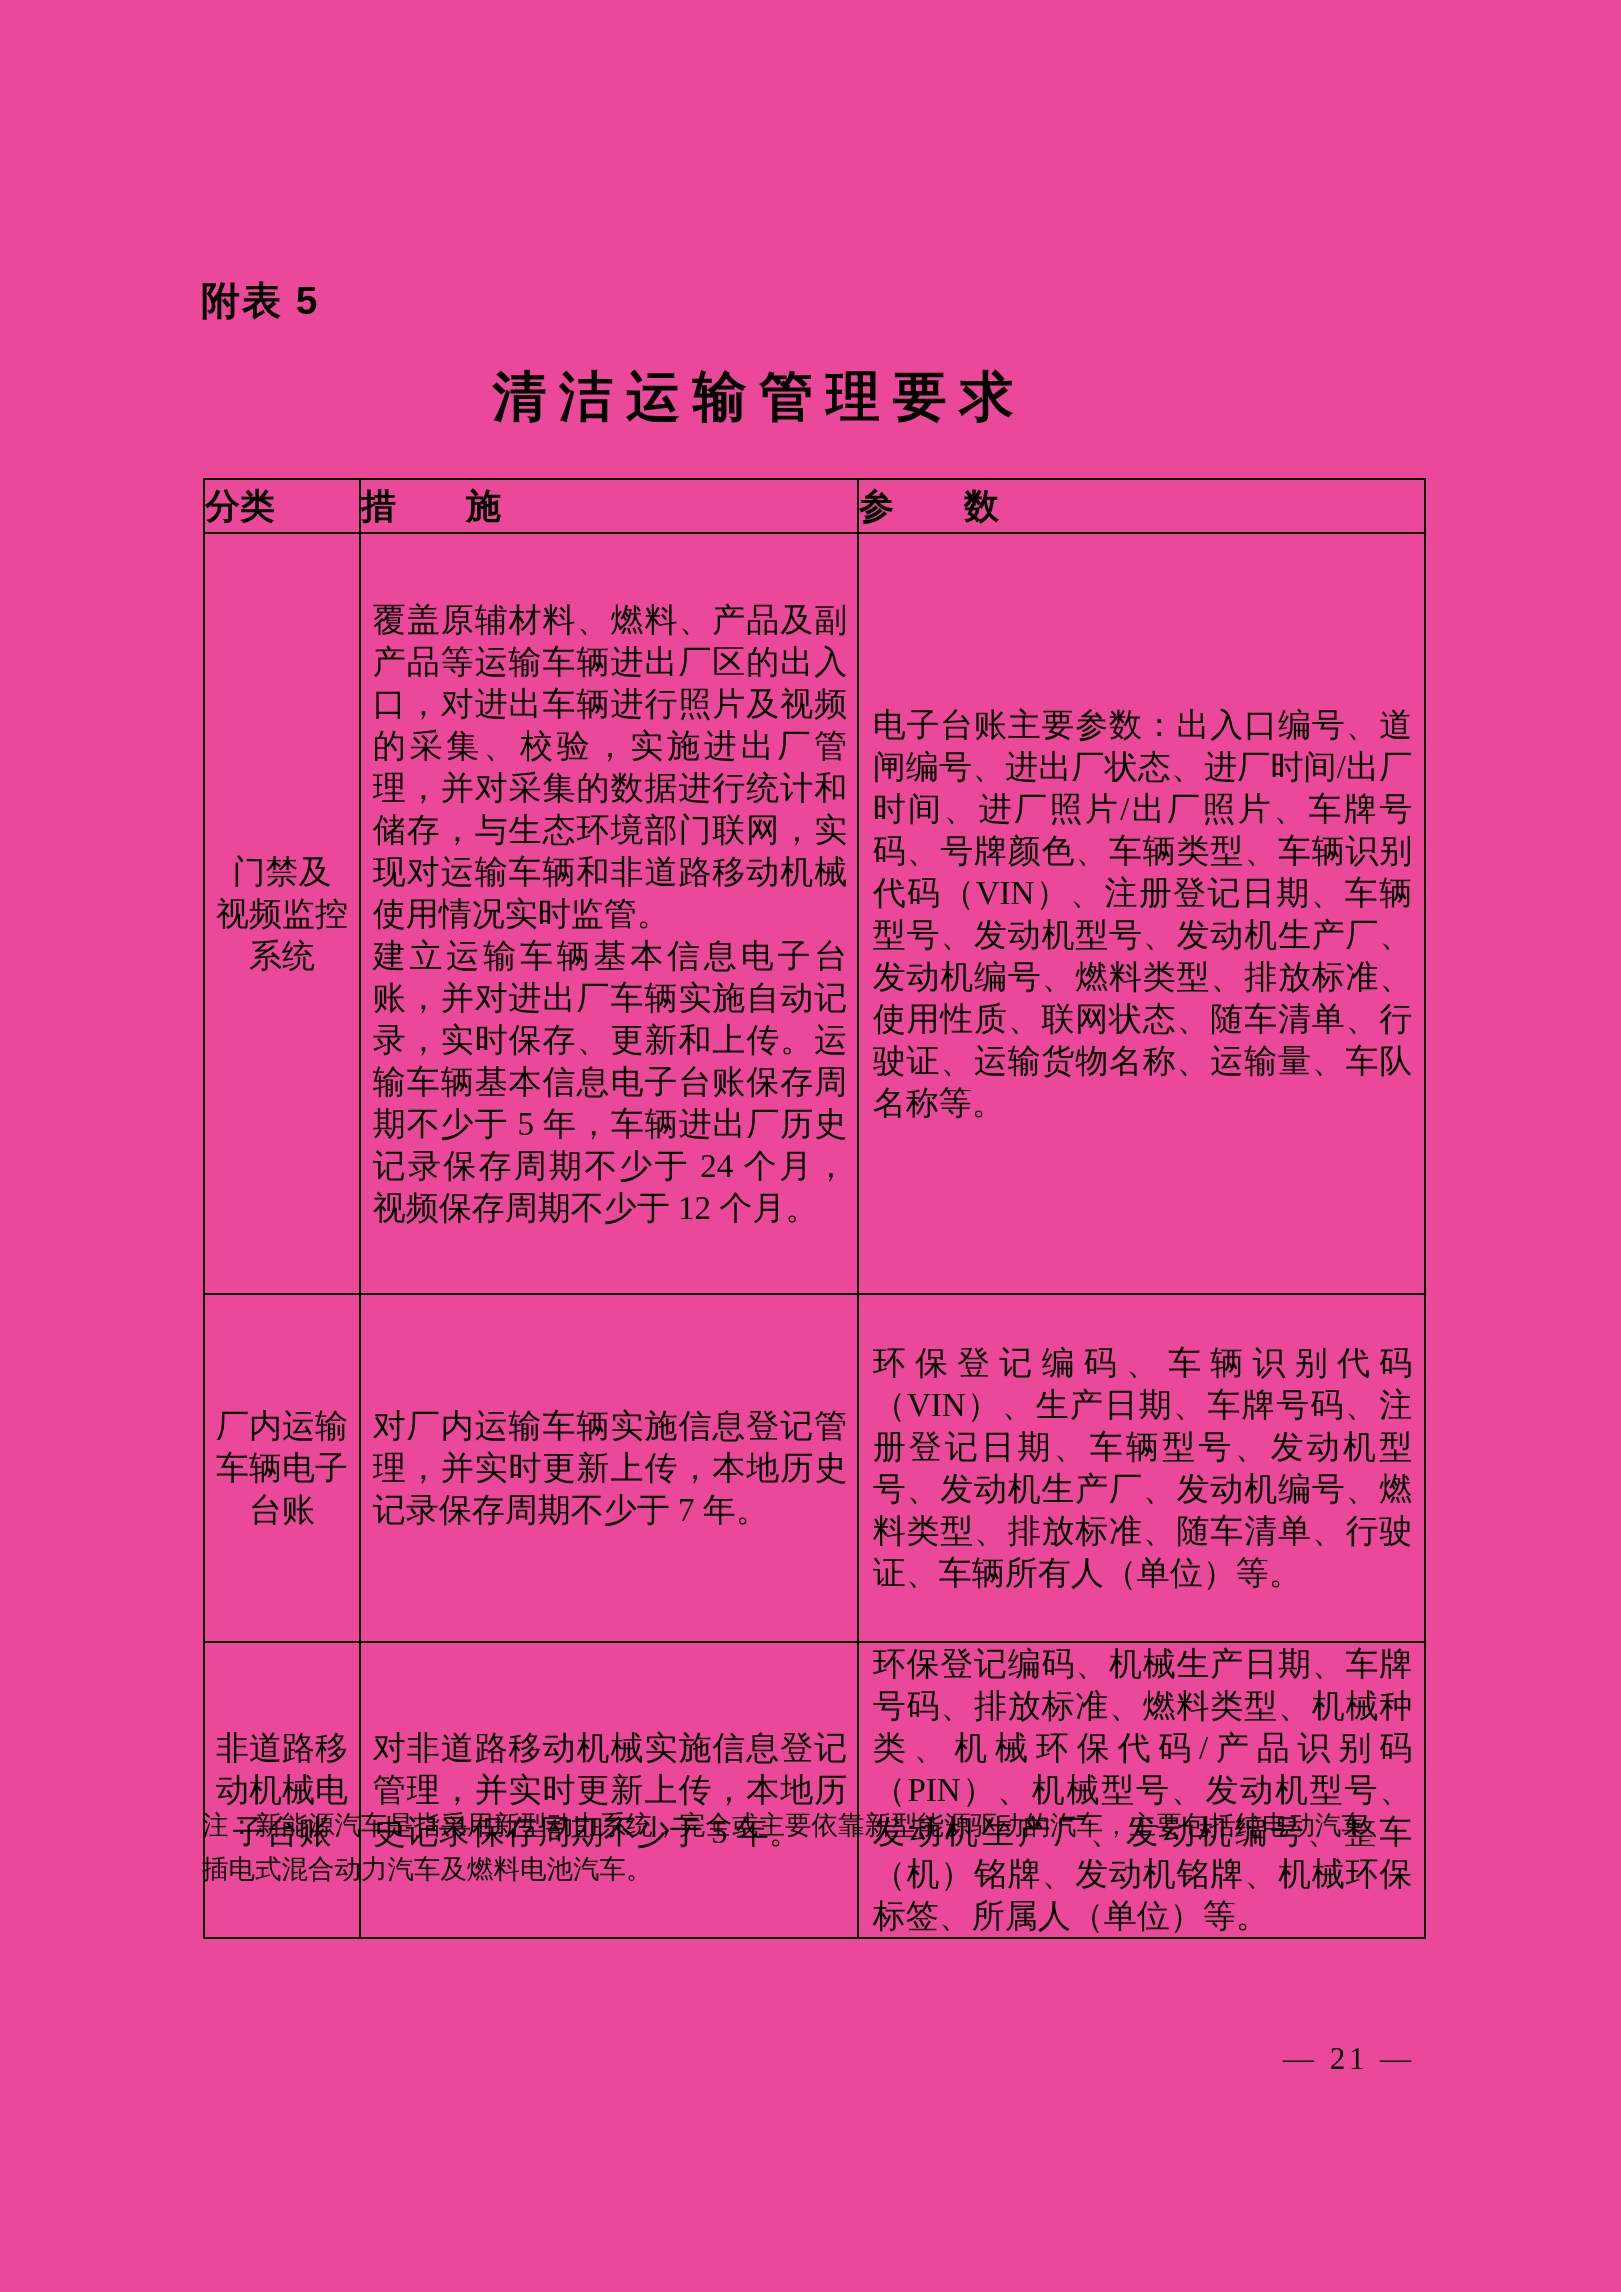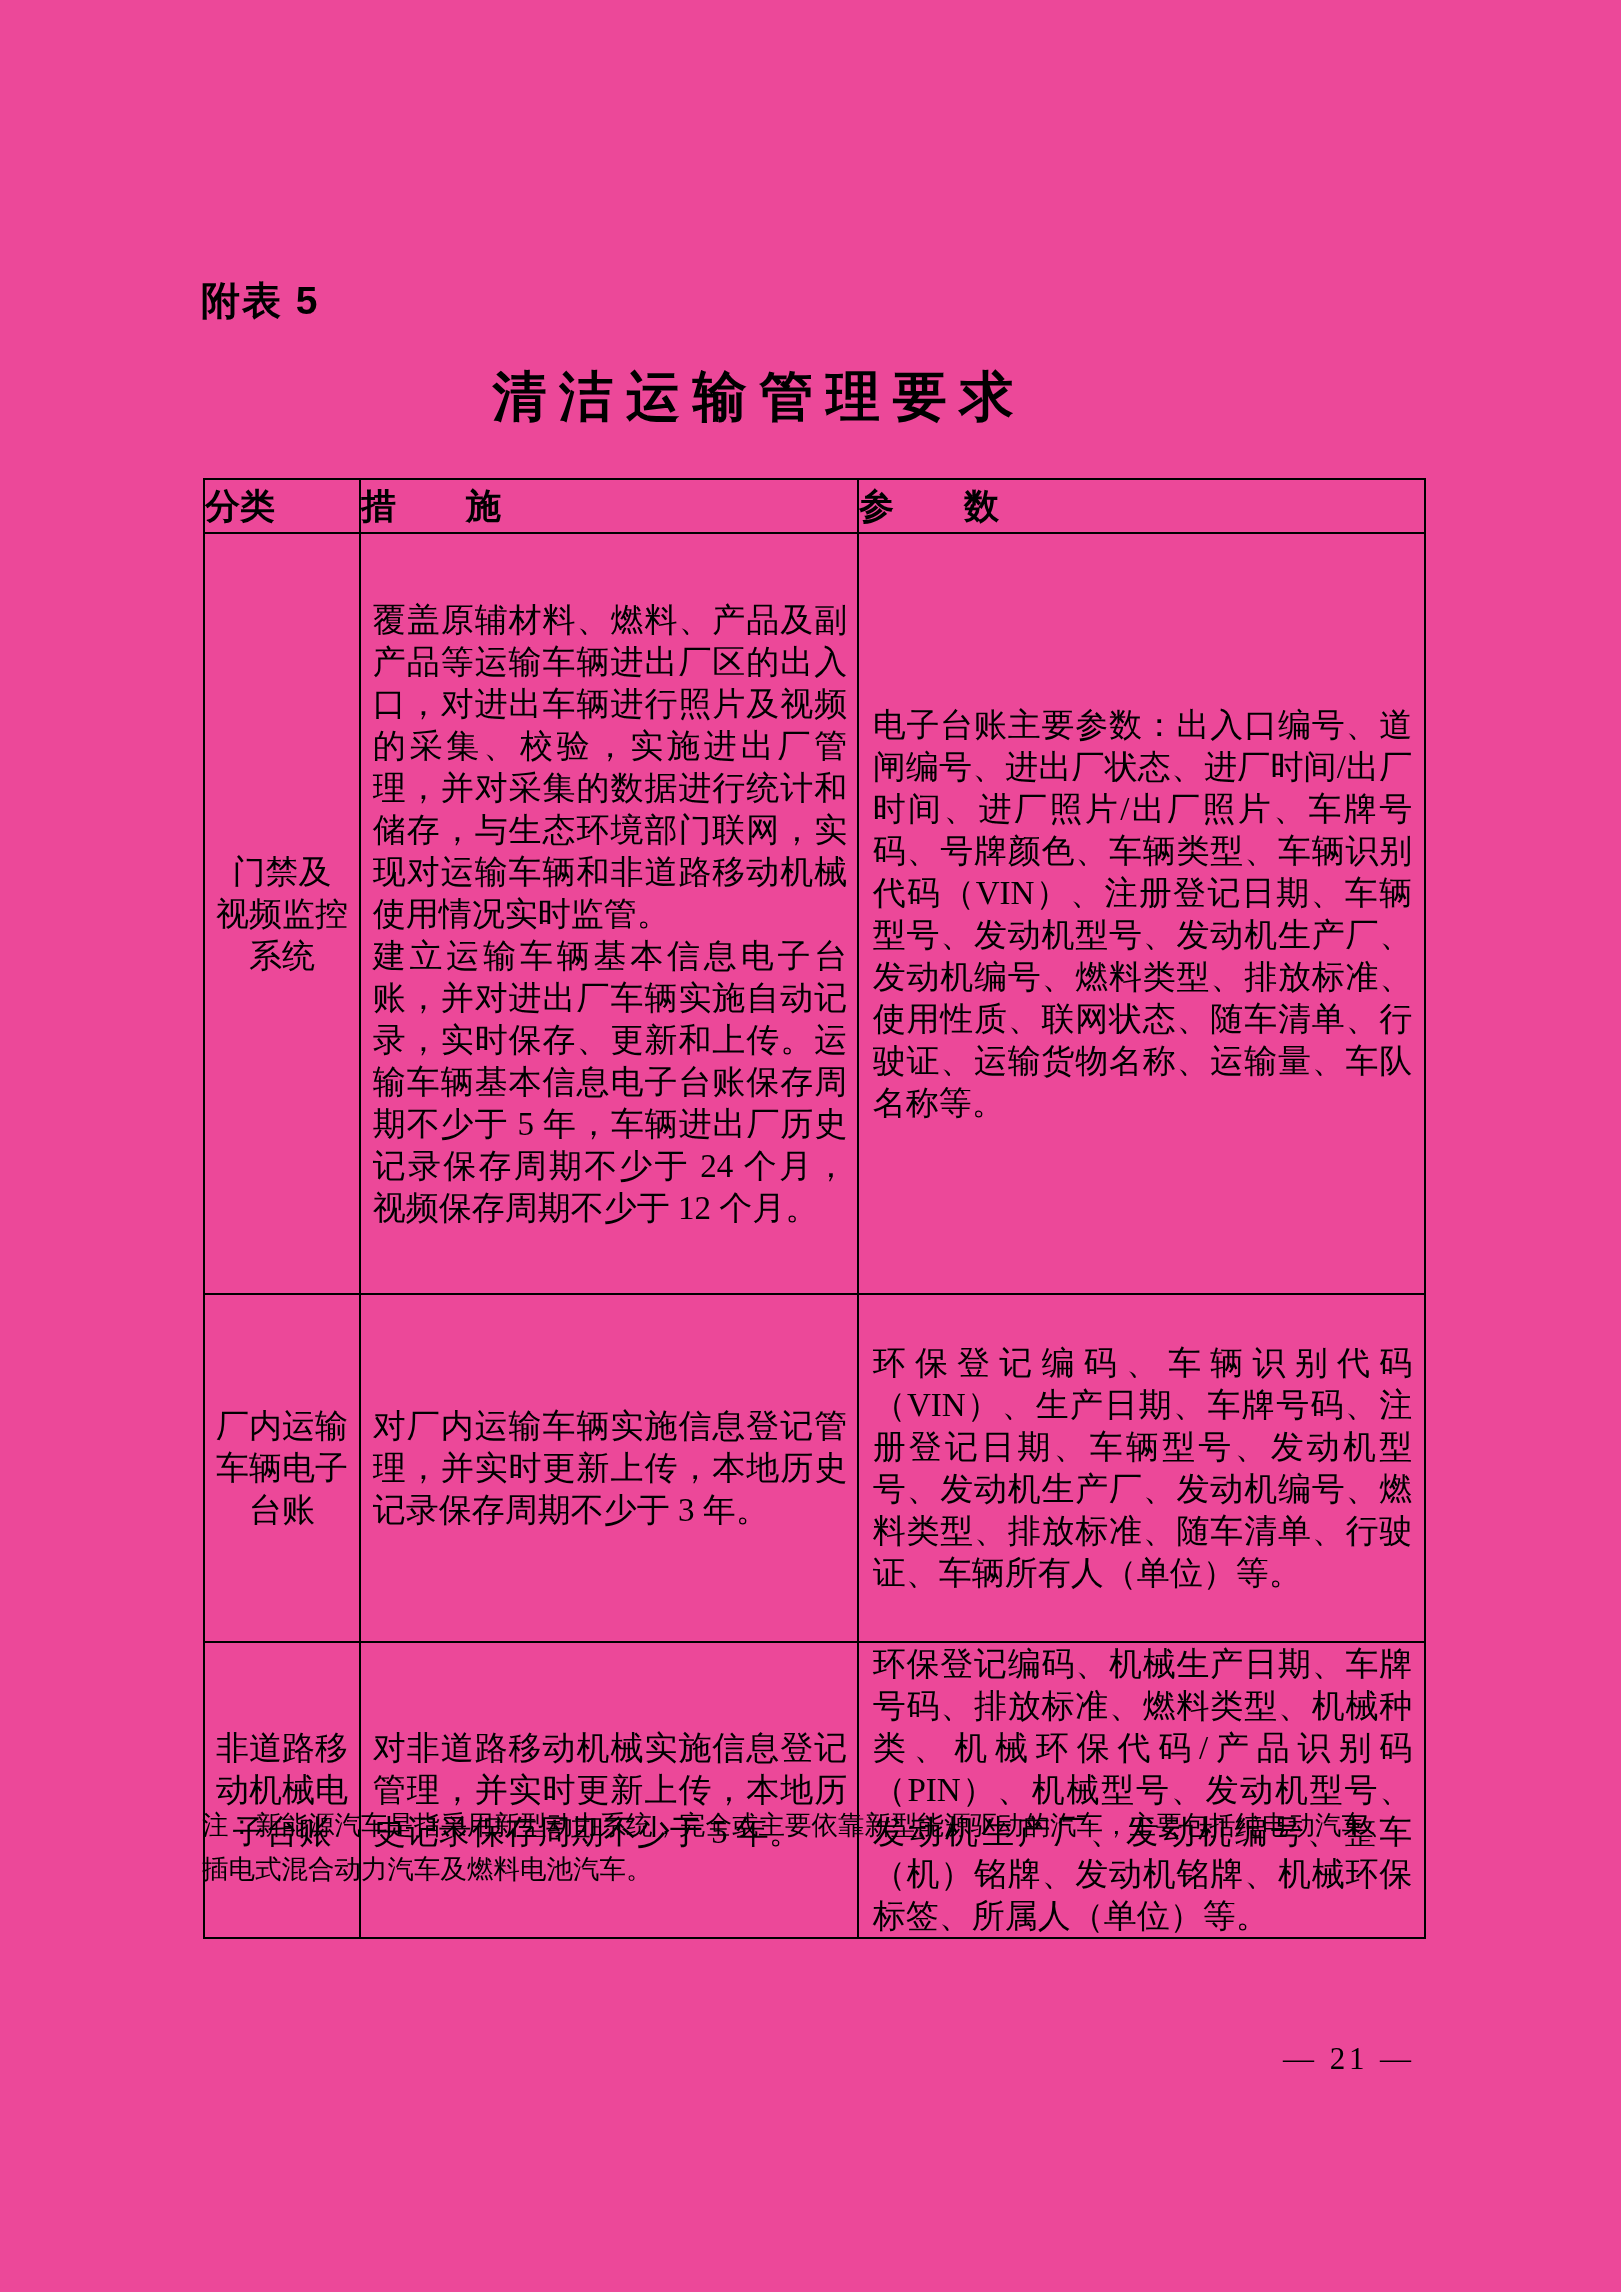--- a/index.html
+++ b/index.html
@@ -125,21 +125,21 @@
           <div class="para">覆盖原辅材料、燃料、产品及副产品等运输车辆进出厂区的出入口，对进出车辆进行照片及视频的采集、校验，实施进出厂管理，并对采集的数据进行统计和储存，与生态环境部门联网，实现对运输车辆和非道路移动机械使用情况实时监管。</div>
           <div class="para">建立运输车辆基本信息电子台账，并对进出厂车辆实施自动记录，实时保存、更新和上传。运输车辆基本信息电子台账保存周期不少于 5 年，车辆进出厂历史记录保存周期不少于 24 个月，视频保存周期不少于 12 个月。</div>
         </td>
         <td class="cell-param">电子台账主要参数：出入口编号、道闸编号、进出厂状态、进厂时间/出厂时间、进厂照片/出厂照片、车牌号码、号牌颜色、车辆类型、车辆识别代码（VIN）、注册登记日期、车辆型号、发动机型号、发动机生产厂、发动机编号、燃料类型、排放标准、使用性质、联网状态、随车清单、行驶证、运输货物名称、运输量、车队名称等。</td>
       </tr>
       <tr class="row-2">
         <td class="cell-category">厂内运输
 车辆电子
 台账</td>
         <td class="cell-measure">
-          <div class="para">对厂内运输车辆实施信息登记管理，并实时更新上传，本地历史记录保存周期不少于 3 年。</div>
+          <div class="para">对厂内运输车辆实施信息登记管理，并实时更新上传，本地历史记录保存周期不少于 7 年。</div>
         </td>
         <td class="cell-param">环保登记编码、车辆识别代码（VIN）、生产日期、车牌号码、注册登记日期、车辆型号、发动机型号、发动机生产厂、发动机编号、燃料类型、排放标准、随车清单、行驶证、车辆所有人（单位）等。</td>
       </tr>
       <tr class="row-3">
         <td class="cell-category">非道路移
 动机械电
 子台账</td>
         <td class="cell-measure">
           <div class="para">对非道路移动机械实施信息登记管理，并实时更新上传，本地历史记录保存周期不少于 5 年。</div>
         </td>

